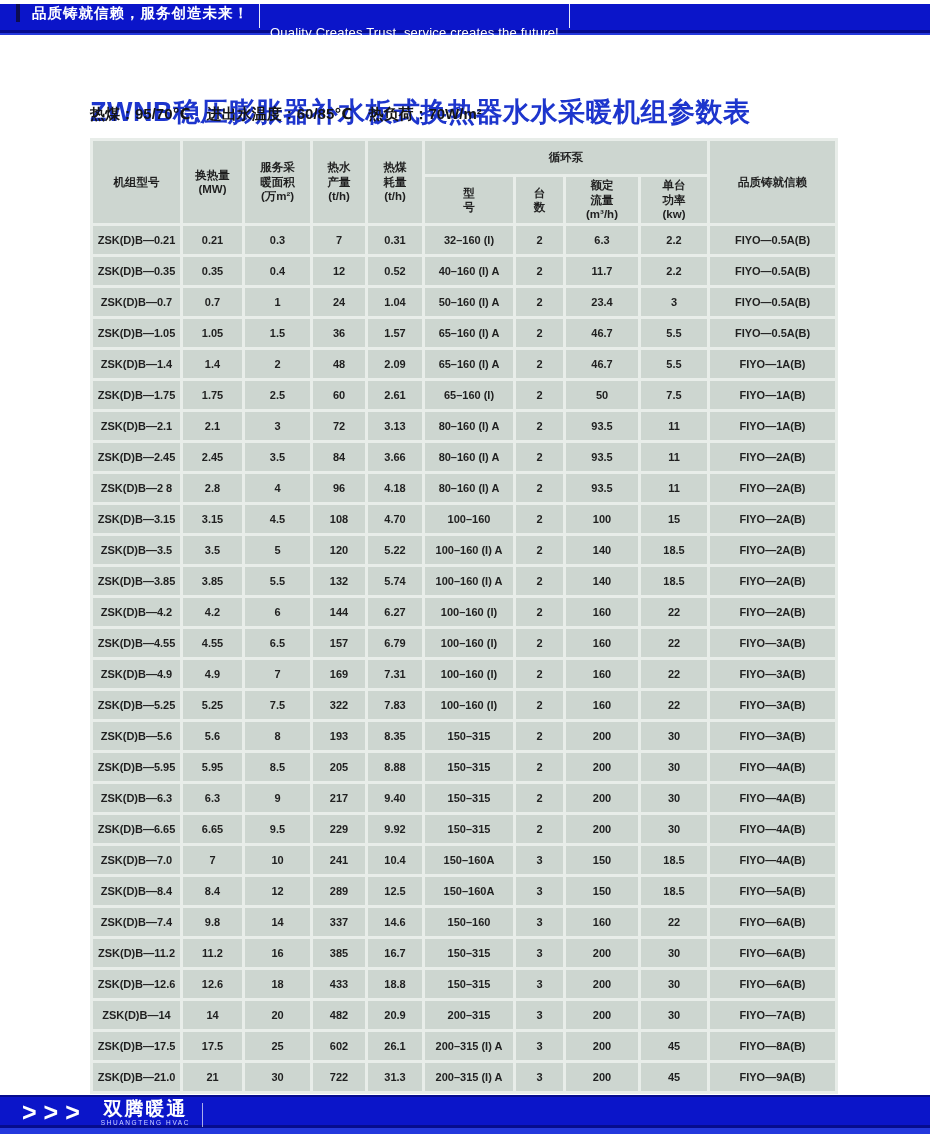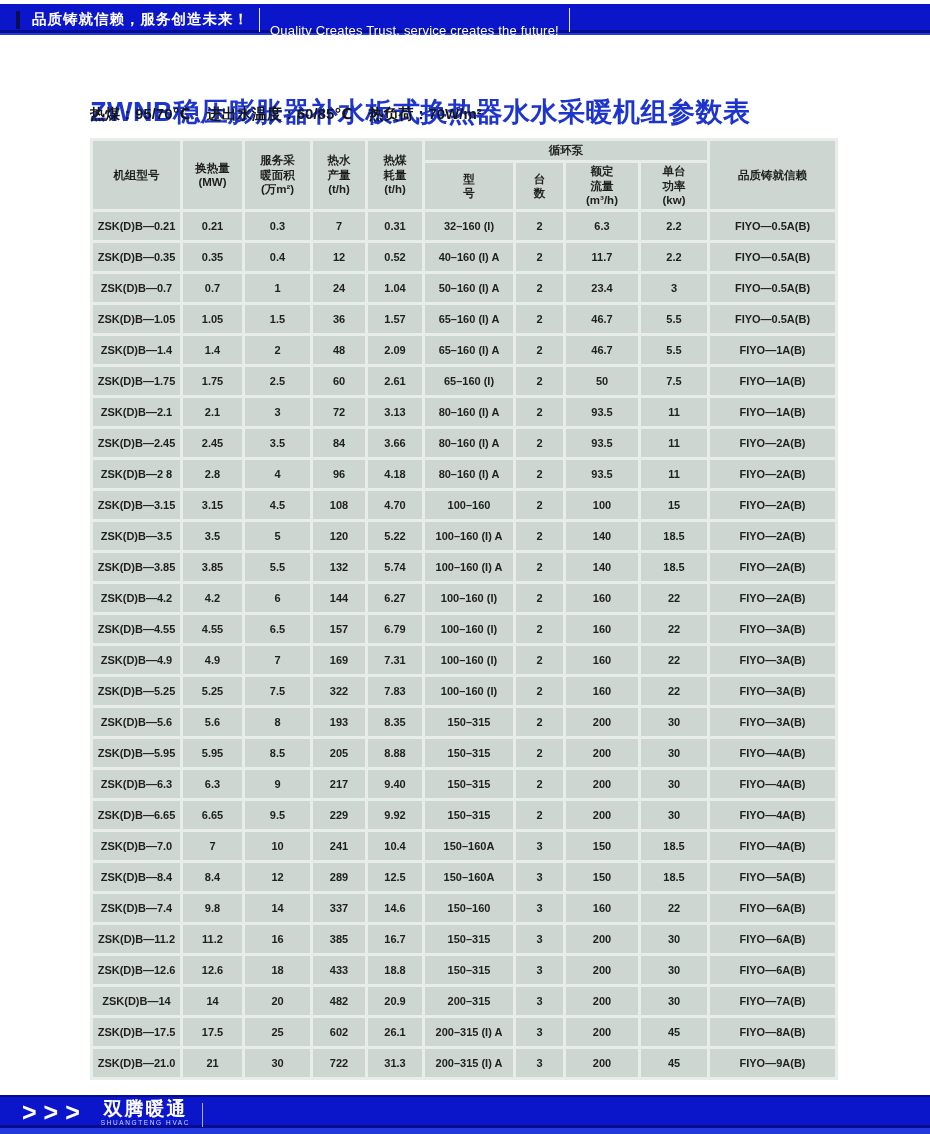--- a/index.html
+++ b/index.html
@@ -3,21 +3,21 @@
 <meta charset="utf-8">
 <style>
   * { margin: 0; padding: 0; box-sizing: border-box; }
   html, body { width: 930px; height: 1134px; background: #ffffff; overflow: hidden; }
   body { position: relative; font-family: "Liberation Sans", "DejaVu Sans", sans-serif; }
 
   
   .top-banner {
     position: absolute; left: 0; top: 4px; width: 930px; height: 31px;
     background: linear-gradient(to bottom, #0b15c9 0, #0b15c9 26px, #060c8e 26px, #060c8e 29px, #2439dd 29px, #2439dd 31px);
-    display: flex; align-items: center;
+    display: flex; 
   }
   .banner-accent { width: 4px; height: 18px; background: #0c0c52; margin-left: 16px; }
   .banner-cn { color: #ffffff; font-weight: bold; font-size: 14.5px; letter-spacing: 1px; margin-left: 12px; }
   .banner-vline { width: 1px; height: 24px; background: #ffffff; margin: 0 10px; opacity: .9; }
   .banner-en { color: #ffffff; font-size: 13px; letter-spacing: .2px; margin-top: 21px; }
 
   
   .page-title {
     position: absolute; left: 90px; top: 64px;
     color: #1d35cd; font-size: 27px; font-weight: bold; letter-spacing: .5px;
@@ -37,21 +37,21 @@
     border-collapse: separate; border-spacing: 3px;
     background: #e8ede9;
   }
   table.spec th, table.spec td {
     background: #cdd6d0; color: #1f1f1f;
     text-align: center; vertical-align: middle;
     font-weight: bold;
   }
   table.spec th { font-size: 11.5px; line-height: 1.25; white-space: pre-line; }
   table.spec td { font-size: 11px; height: 28px; white-space: nowrap; overflow: hidden; }
-  tr.group-row th { height: 19px; }
+  tr.group-row th { height: 33px; }
   tr.sub-row th { height: 46px; }
 </style>
 </head>
 <body>
 
 <div class="top-banner">
   <div class="banner-accent"></div>
   <div class="banner-cn">品质铸就信赖，服务创造未来！</div>
   <div class="banner-vline"></div>
   <div class="banner-en">Quality Creates Trust, service creates the future!</div>

